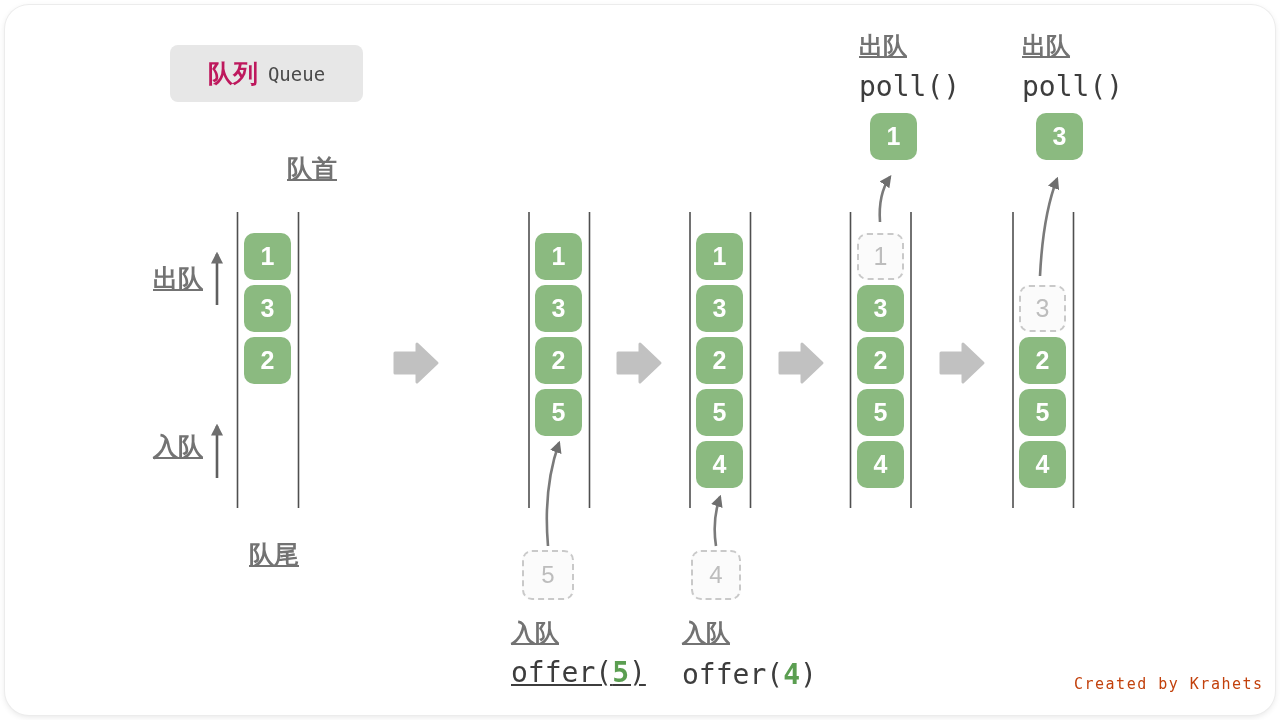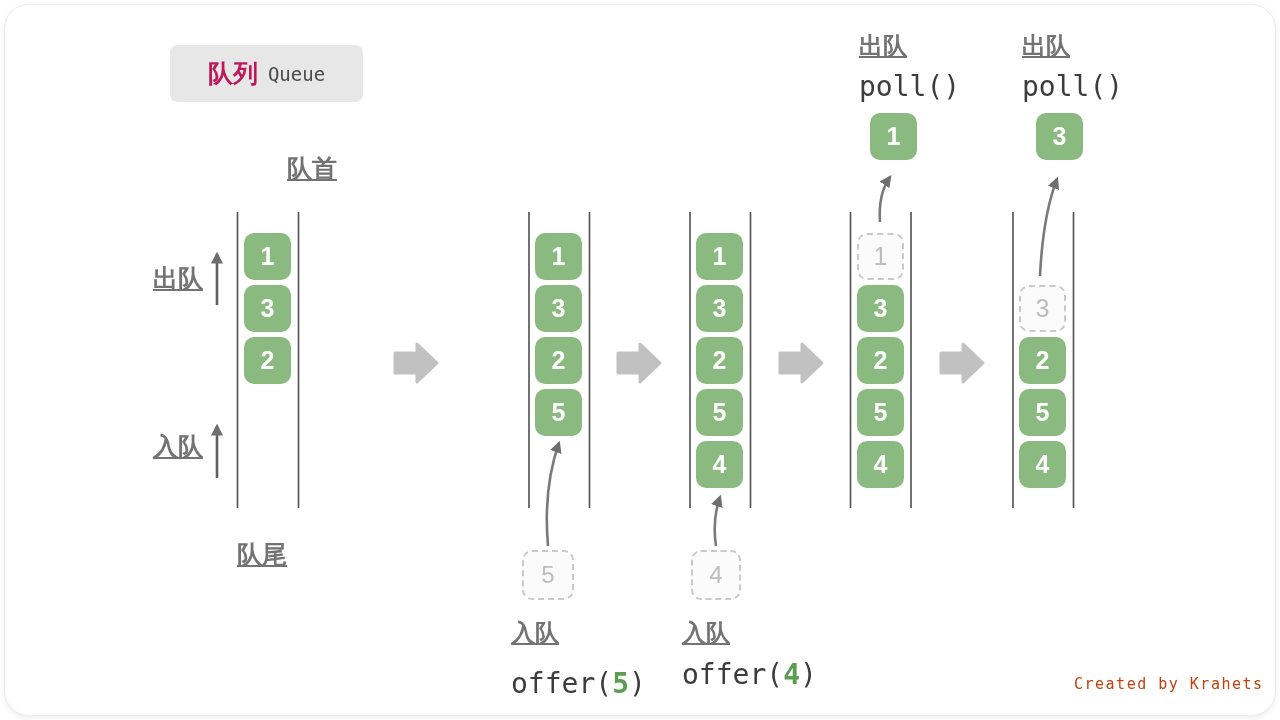--- a/index.html
+++ b/index.html
@@ -26,21 +26,21 @@
 
 <div class="canvas">
   <div class="card"></div>
 
   <div class="title-box">
     <span class="title-zh">队列</span>
     <span class="title-en">Queue</span>
   </div>
 
   <div class="abs zh-label" style="left:237px;top:152px;width:62px;text-align:right;margin-left:38px;">队首</div>
-  <div class="abs zh-label" style="left:237px;top:538px;width:62px;text-align:left;">队尾</div>
+  <div class="abs zh-label" style="left:237px;top:538px;width:62px;text-align:right;">队尾</div>
 
   <div class="abs zh-label" style="left:153px;top:262px;">出队</div>
   <div class="abs zh-label" style="left:153px;top:430px;">入队</div>
 
   <svg width="1280" height="720" viewBox="0 0 1280 720">
     <defs>
       <marker id="ah" viewBox="0 0 10 10" refX="8" refY="5" markerWidth="4.6" markerHeight="4.6" orient="auto-start-reverse">
         <path d="M0,0 L10,5 L0,10 Z" fill="#6e6e6e"></path>
       </marker>
     </defs>
@@ -112,21 +112,21 @@
     <div class="zh-label" style="font-size:24px;">出队</div>
     <div class="mono-label" style="margin-top:8px;">poll()</div>
   </div>
   <div class="abs" style="left:1022px;top:30px;">
     <div class="zh-label" style="font-size:24px;">出队</div>
     <div class="mono-label" style="margin-top:8px;">poll()</div>
   </div>
 
   <div class="abs" style="left:511px;top:617px;">
     <div class="zh-label" style="font-size:24px;">入队</div>
-    <div class="mono-label" style="margin-top:18px;"><span>offer(</span><span class="accent">5</span><span>)</span></div>
+    <div class="mono-label" style="margin-top:7px;text-decoration:underline;"><span>offer(</span><span class="accent">5</span><span>)</span></div>
   </div>
   <div class="abs" style="left:682px;top:617px;">
     <div class="zh-label" style="font-size:24px;">入队</div>
     <div class="mono-label" style="margin-top:9px;"><span>offer(</span><span class="accent">4</span><span>)</span></div>
   </div>
 
   <div class="watermark">Created by Krahets</div>
 </div>
 
 </body></html>

